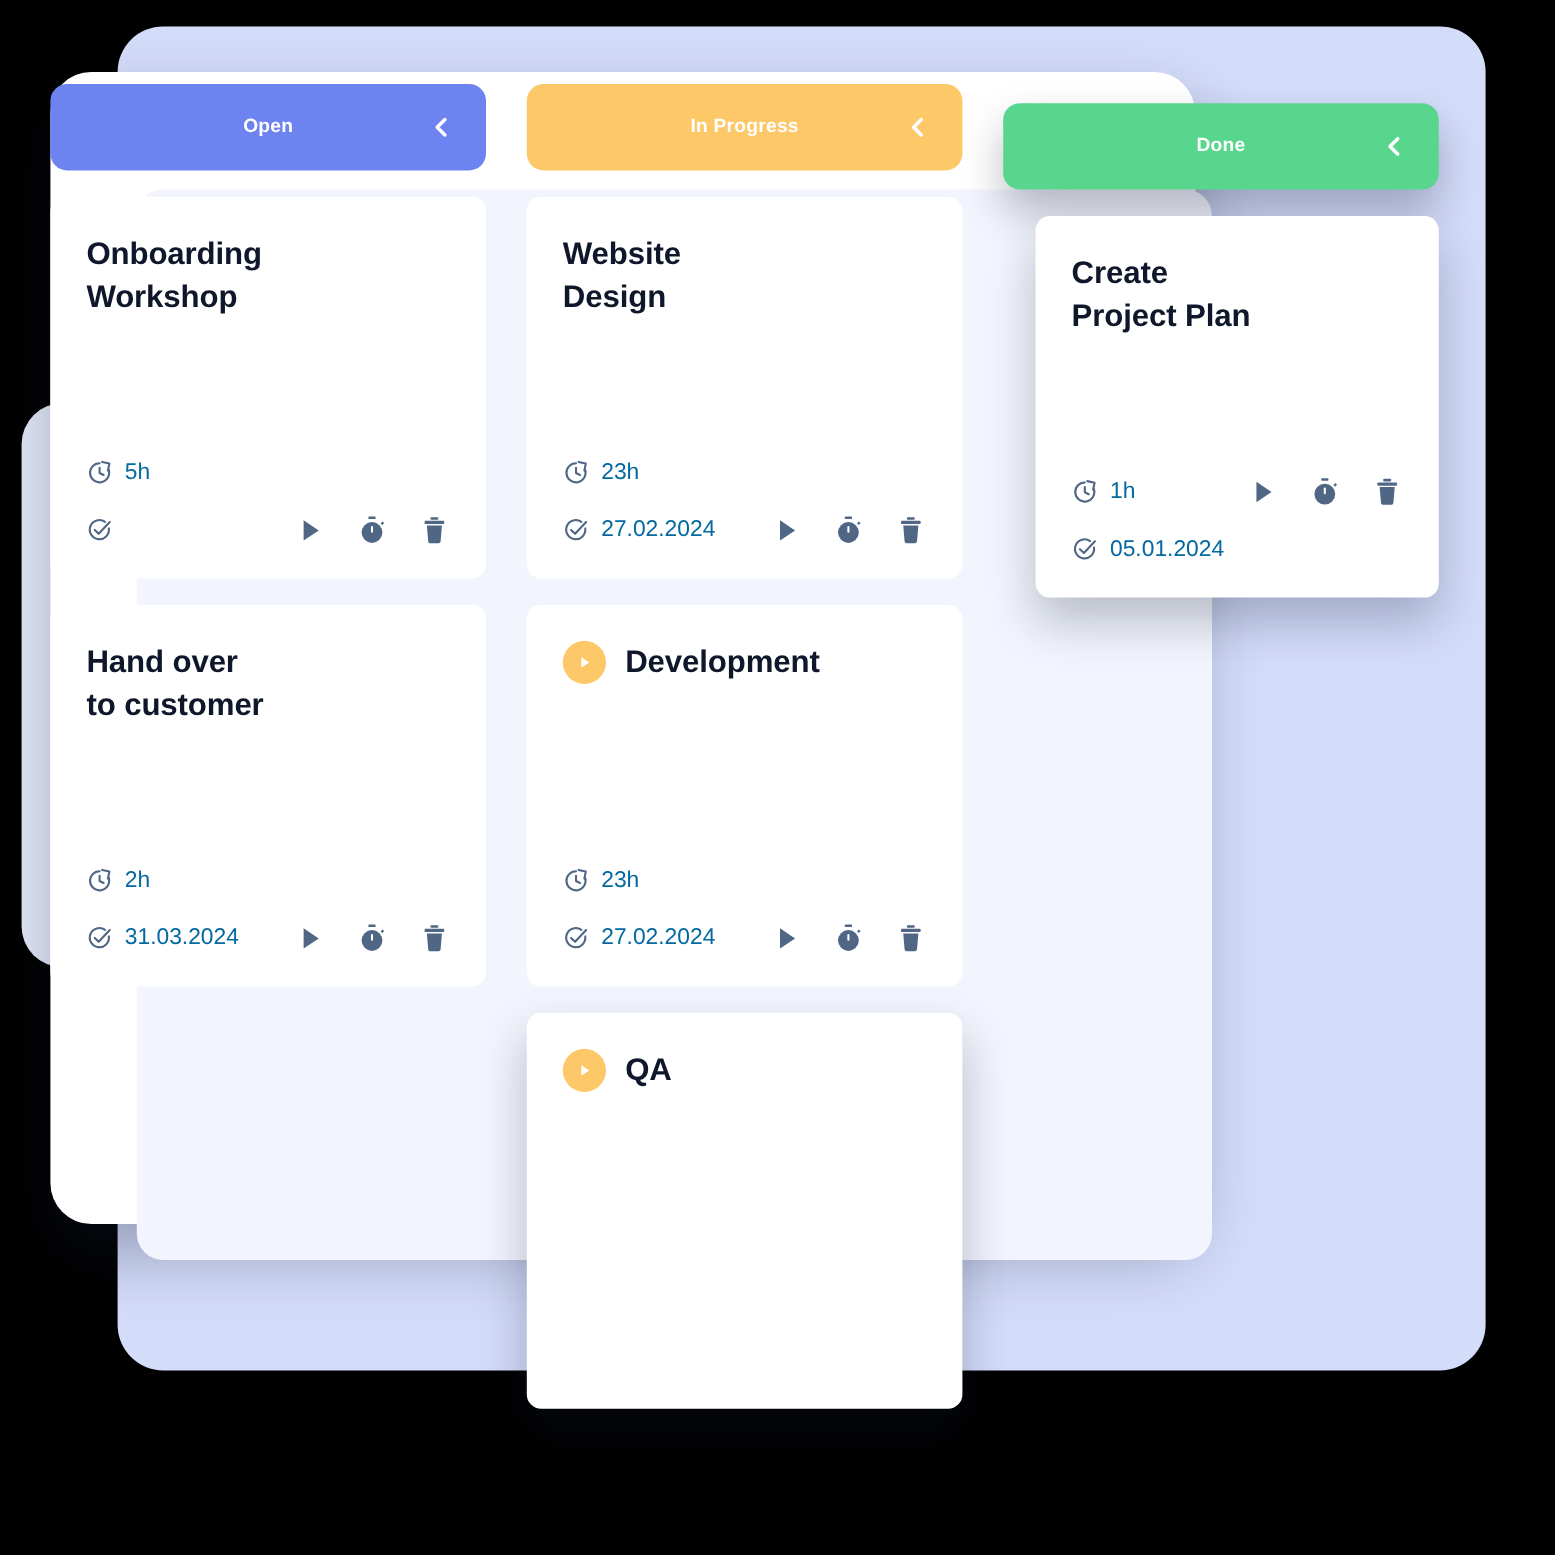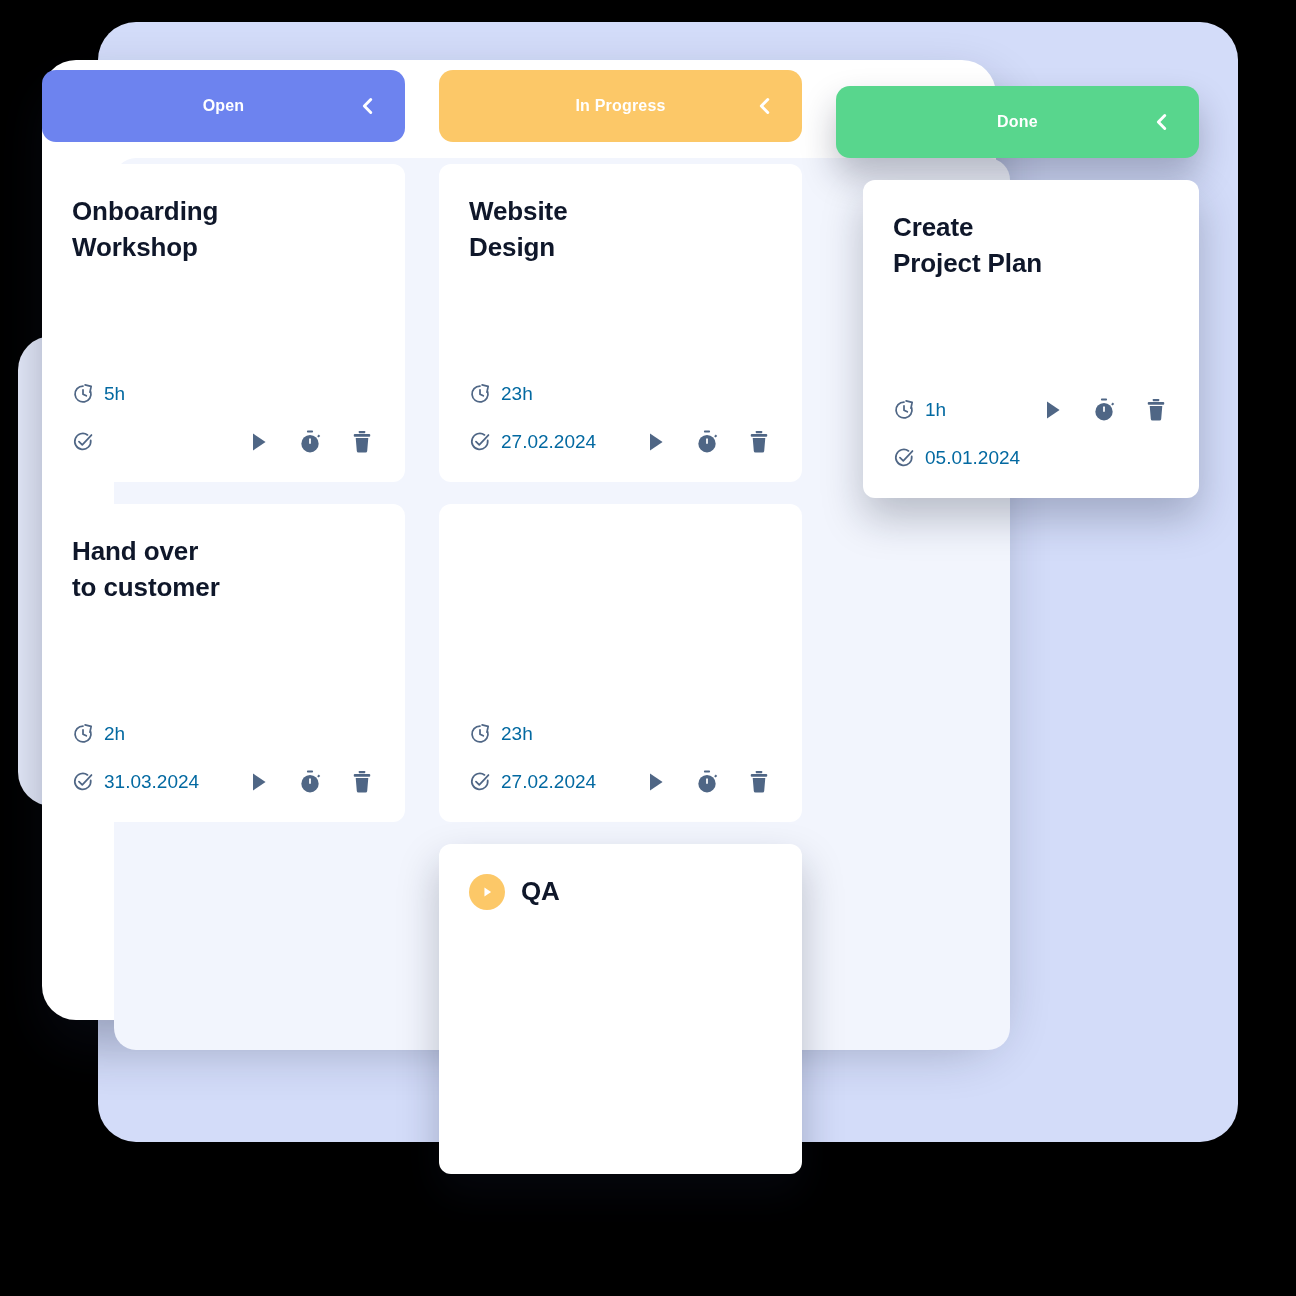--- a/index.html
+++ b/index.html
@@ -370,20 +370,28 @@
                     <rect x="9" y="1.8" width="6" height="2.1" rx="0.6"></rect>
                     <rect x="4.4" y="4.6" width="15.2" height="2.5" rx="0.9"></rect>
                     <path d="M6.2 8.2h11.6l-1 12.1a1.6 1.6 0 0 1-1.6 1.5H8.8a1.6 1.6 0 0 1-1.6-1.5z"></path>
                   </svg>
                 </span>
               </div>
             </div>
           </div>
         </div>
         <div class="card tall">
+          <div class="card-title-row">
+            <span class="play-badge">
+              <svg width="14" height="14" viewBox="0 0 24 24" fill="#ffffff">
+                <path d="M7.6 4.4 19 12 7.6 19.6z"></path>
+              </svg>
+            </span>
+            <div class="card-title">Development</div>
+          </div>
           <div class="card-meta">
             <div class="meta-row">
               <div class="meta-left">
                 <span class="ico">
                   <svg width="22" height="22" viewBox="0 0 24 24" fill="none" stroke="#4f6685" stroke-width="1.9" stroke-linecap="round" stroke-linejoin="round">
                     <path d="M12 3.3a8.7 8.7 0 1 0 8.38 6.3"></path>
                     <polyline points="14.3 2.1 20.9 3.6 19.6 10"></polyline>
                     <polyline points="12 7.4 12 12.2 15.6 14"></polyline>
                   </svg>
                 </span>

